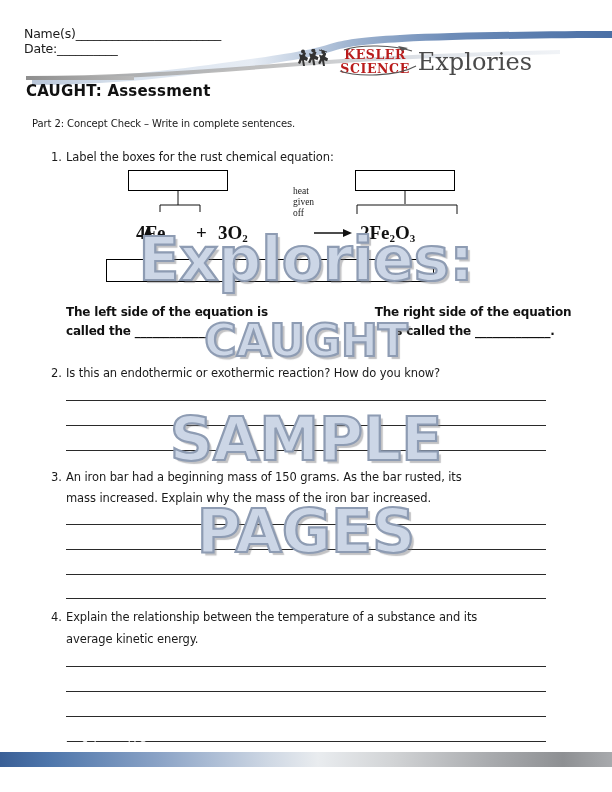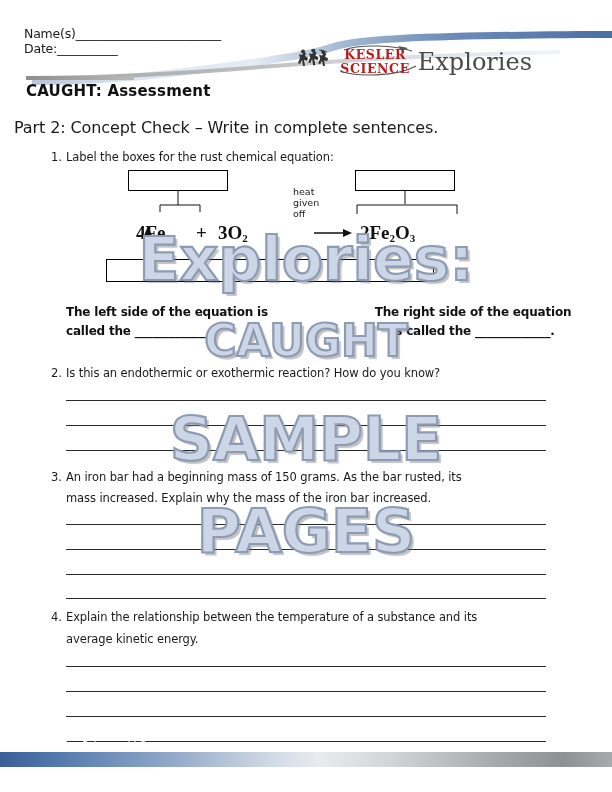--- a/index.html
+++ b/index.html
@@ -104,23 +104,23 @@
     font-size: 15px;
     font-weight: bold;
     letter-spacing: 0.2px;
     color: #111;
     text-align: center;
   }
 
   
   .part-label {
     position: absolute;
-    left: 14px;
+    left: 32px;
     top: 118px;
-    font-size: 16px;
+    font-size: 10px;
     color: #1a1a1a;
     letter-spacing: -0.1px;
   }
   .q-num {
     position: absolute;
     width: 22px;
     text-align: right;
     font-size: 11.5px;
     color: #1a1a1a;
   }
@@ -178,20 +178,21 @@
     vertical-align: baseline;
     position: relative;
     top: 3px;
   }
   .heat-note {
     position: absolute;
     font-size: 9.5px;
     line-height: 11px;
     color: #1a1a1a;
     text-align: left;
+    font-family: Liberation Serif, serif;
   }
 
   
   .side-stmt {
     position: absolute;
     font-size: 12px;
     font-weight: bold;
     color: #111;
     line-height: 19px;
     letter-spacing: -0.2px;

